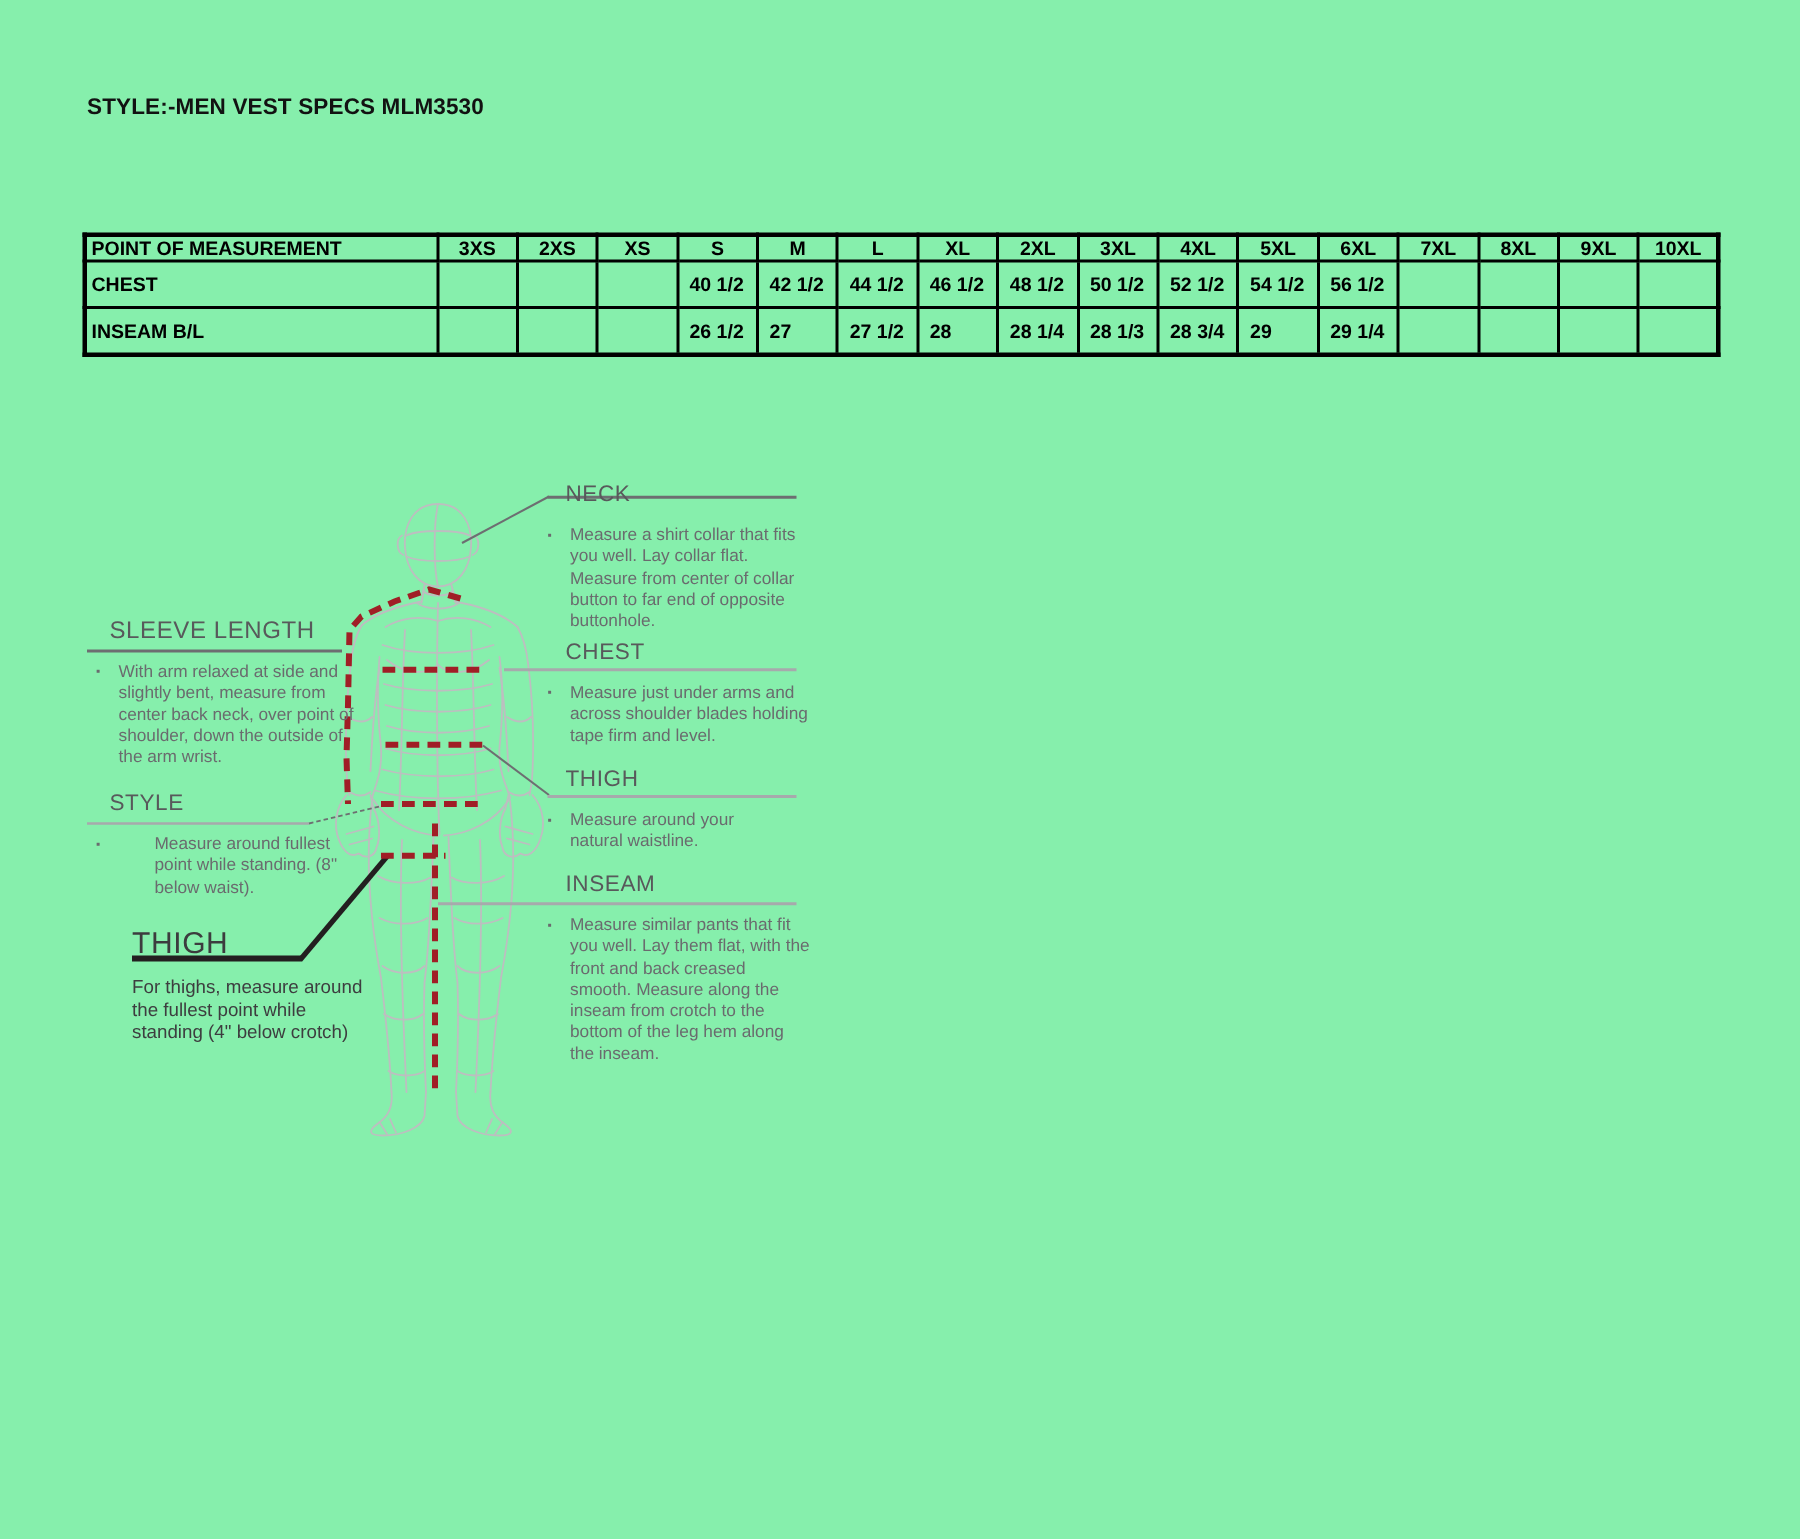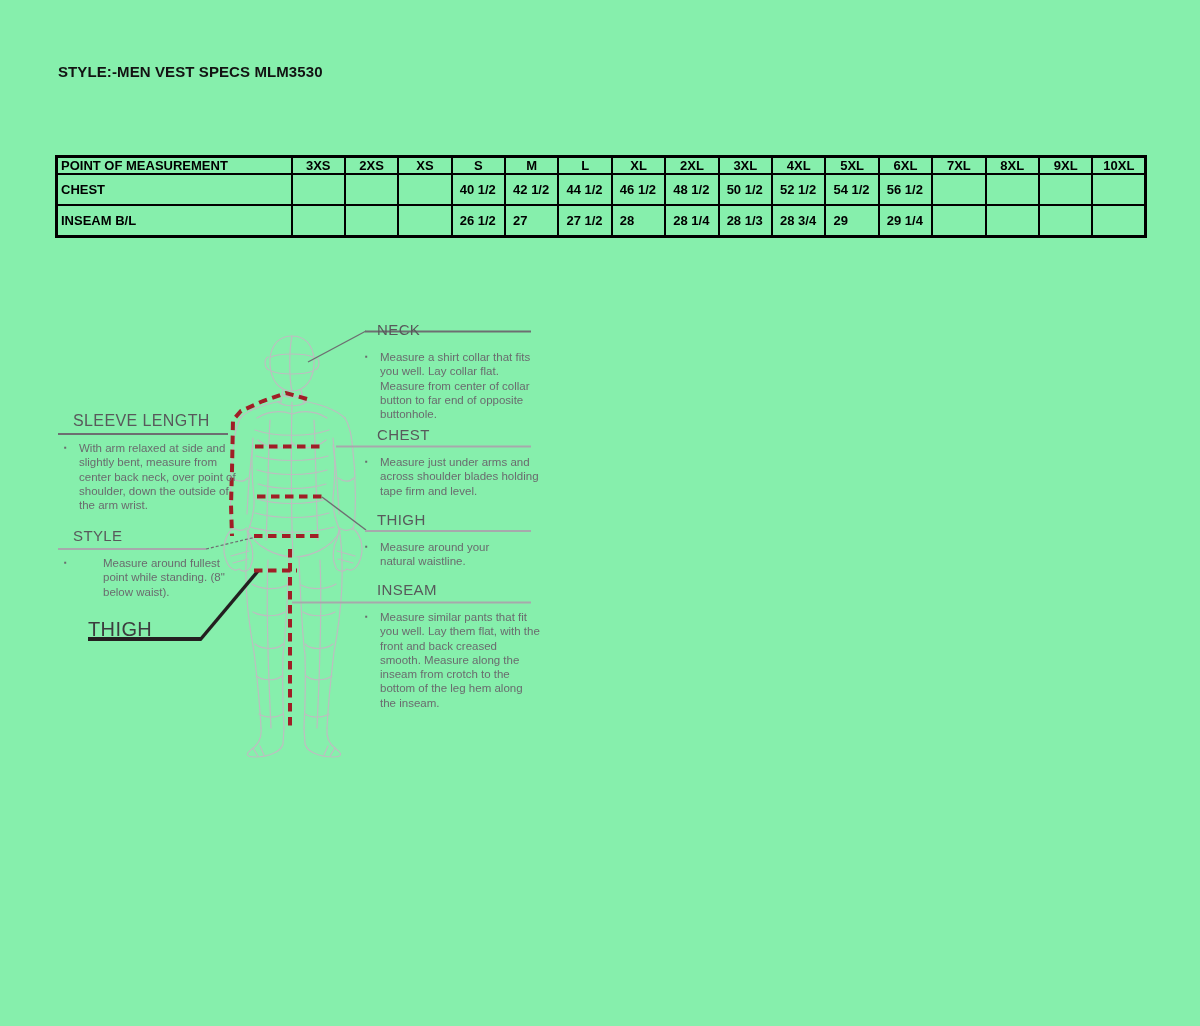--- a/index.html
+++ b/index.html
@@ -281,15 +281,18 @@
   <div class="sec sec-seat">
     <div class="sec-heading">STYLE</div>
     <div class="sec-desc">
       <span class="bullet">▪</span>
       <span class="desc-text">Measure around fullest point while standing. (8" below waist).</span>
     </div>
   </div>
 
   <div class="sec sec-thigh">
     <div class="sec-heading">THIGH</div>
+    <div class="sec-desc">
+      <span class="desc-text">For thighs, measure around the fullest point while standing (4" below crotch)</span>
+    </div>
   </div>
 
 </div>
 
 </body></html>

